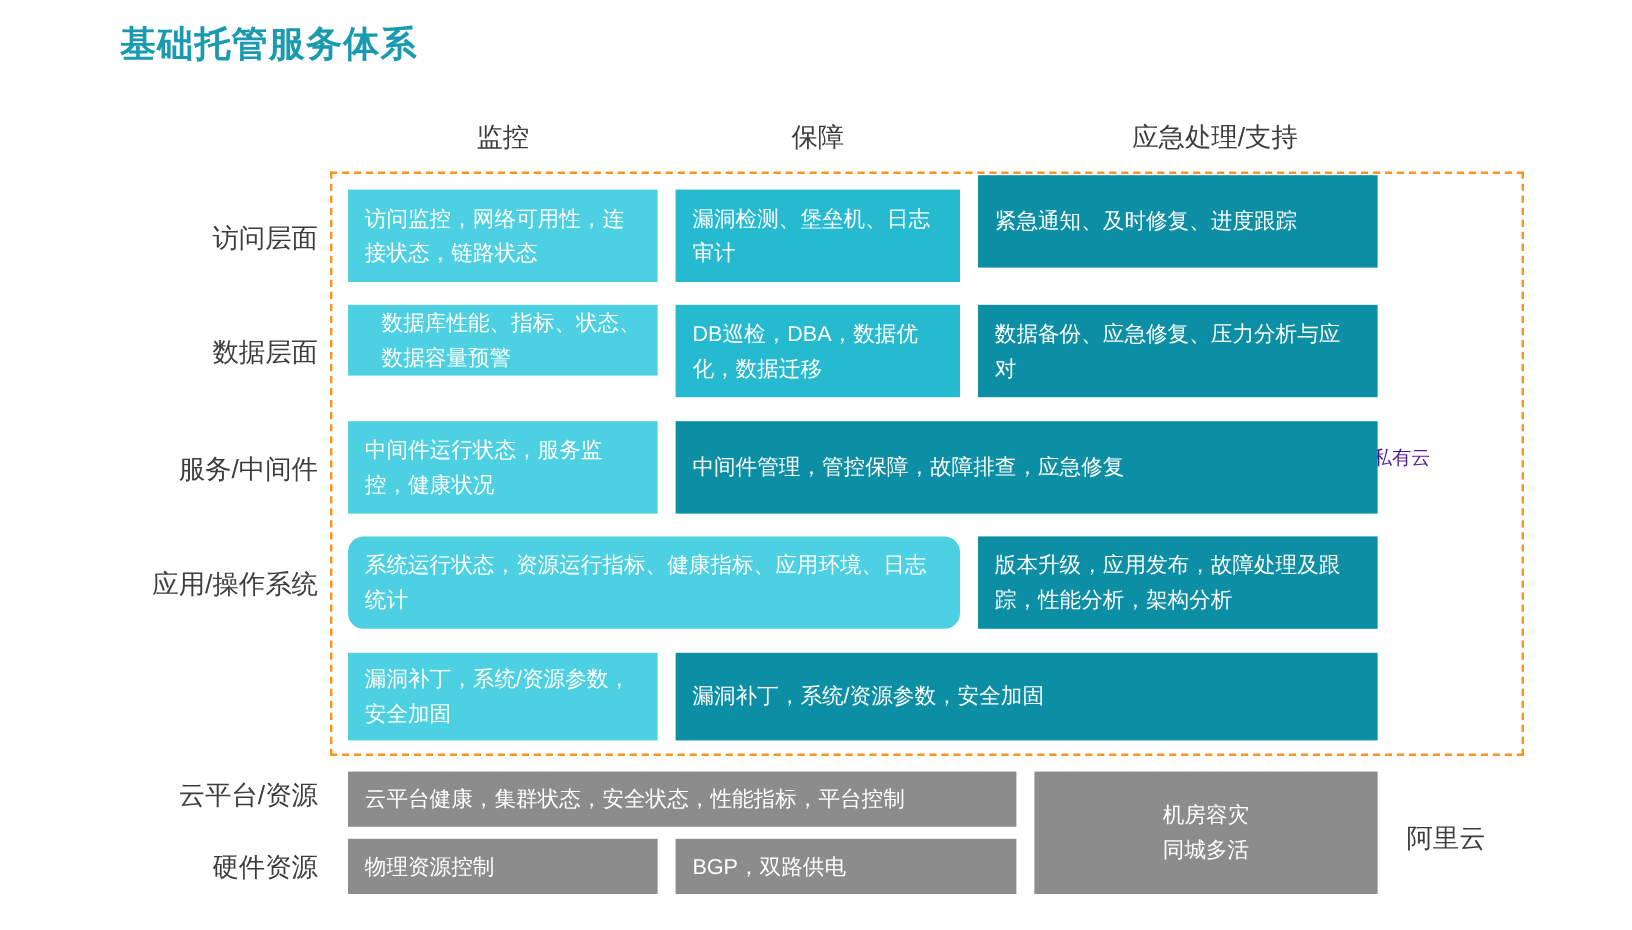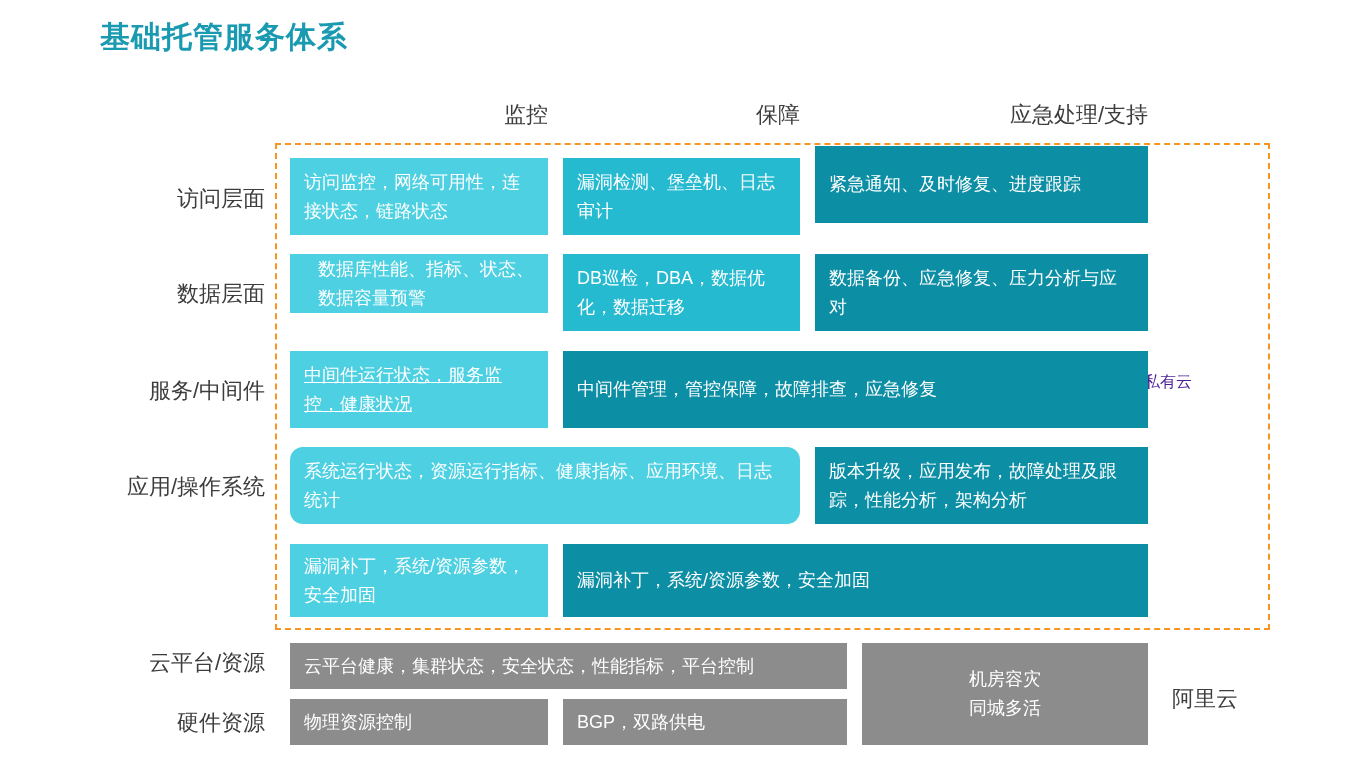--- a/index.html
+++ b/index.html
@@ -26,26 +26,26 @@
     letter-spacing: 1px;
     white-space: nowrap;
   }
 
   
   .col-header {
     position: absolute;
     top: 100px;
     font-size: 22px;
     color: #3D3D3D;
-    text-align: right;
+    text-align: center;
     white-space: nowrap;
   }
   #col-header-0 { left: 290px; width: 258px; }
   #col-header-1 { left: 563px; width: 237px; }
-  #col-header-2 { left: 815px; width: 333px; }
+  #col-header-2 { left: 846px; width: 333px; }
 
   
   .row-label {
     position: absolute;
     left: 60px;
     width: 205px;
     text-align: right;
     font-size: 22px;
     color: #3D3D3D;
     white-space: nowrap;
@@ -138,21 +138,21 @@
 <div class="cell tone-light" style="left:290px; top:254px; width:258px; height:59px;padding-left:28px;">
   <span class="cell-text">数据库性能、指标、状态、数据容量预警</span>
 </div>
 <div class="cell tone-mid" style="left:563px; top:254px; width:237px; height:77px;">
   <span class="cell-text">DB巡检，DBA，数据优化，数据迁移</span>
 </div>
 <div class="cell tone-dark" style="left:815px; top:254px; width:333px; height:77px;">
   <span class="cell-text">数据备份、应急修复、压力分析与应对</span>
 </div>
 
-<div class="cell tone-light" style="left:290px; top:351px; width:258px; height:77px;text-decoration:underline;">
+<div class="cell tone-light" style="left:290px; top:351px; width:258px; height:77px;">
   <span class="cell-text">中间件运行状态，服务监控，健康状况</span>
 </div>
 <div class="cell tone-dark" style="left:563px; top:351px; width:585px; height:77px;">
   <span class="cell-text">中间件管理，管控保障，故障排查，应急修复</span>
 </div>
 
 <div class="cell tone-light" style="left:290px; top:447px; width:510px; height:77px;border-radius:13px;">
   <span class="cell-text">系统运行状态，资源运行指标、健康指标、应用环境、日志统计</span>
 </div>
 <div class="cell tone-dark" style="left:815px; top:447px; width:333px; height:77px;">

